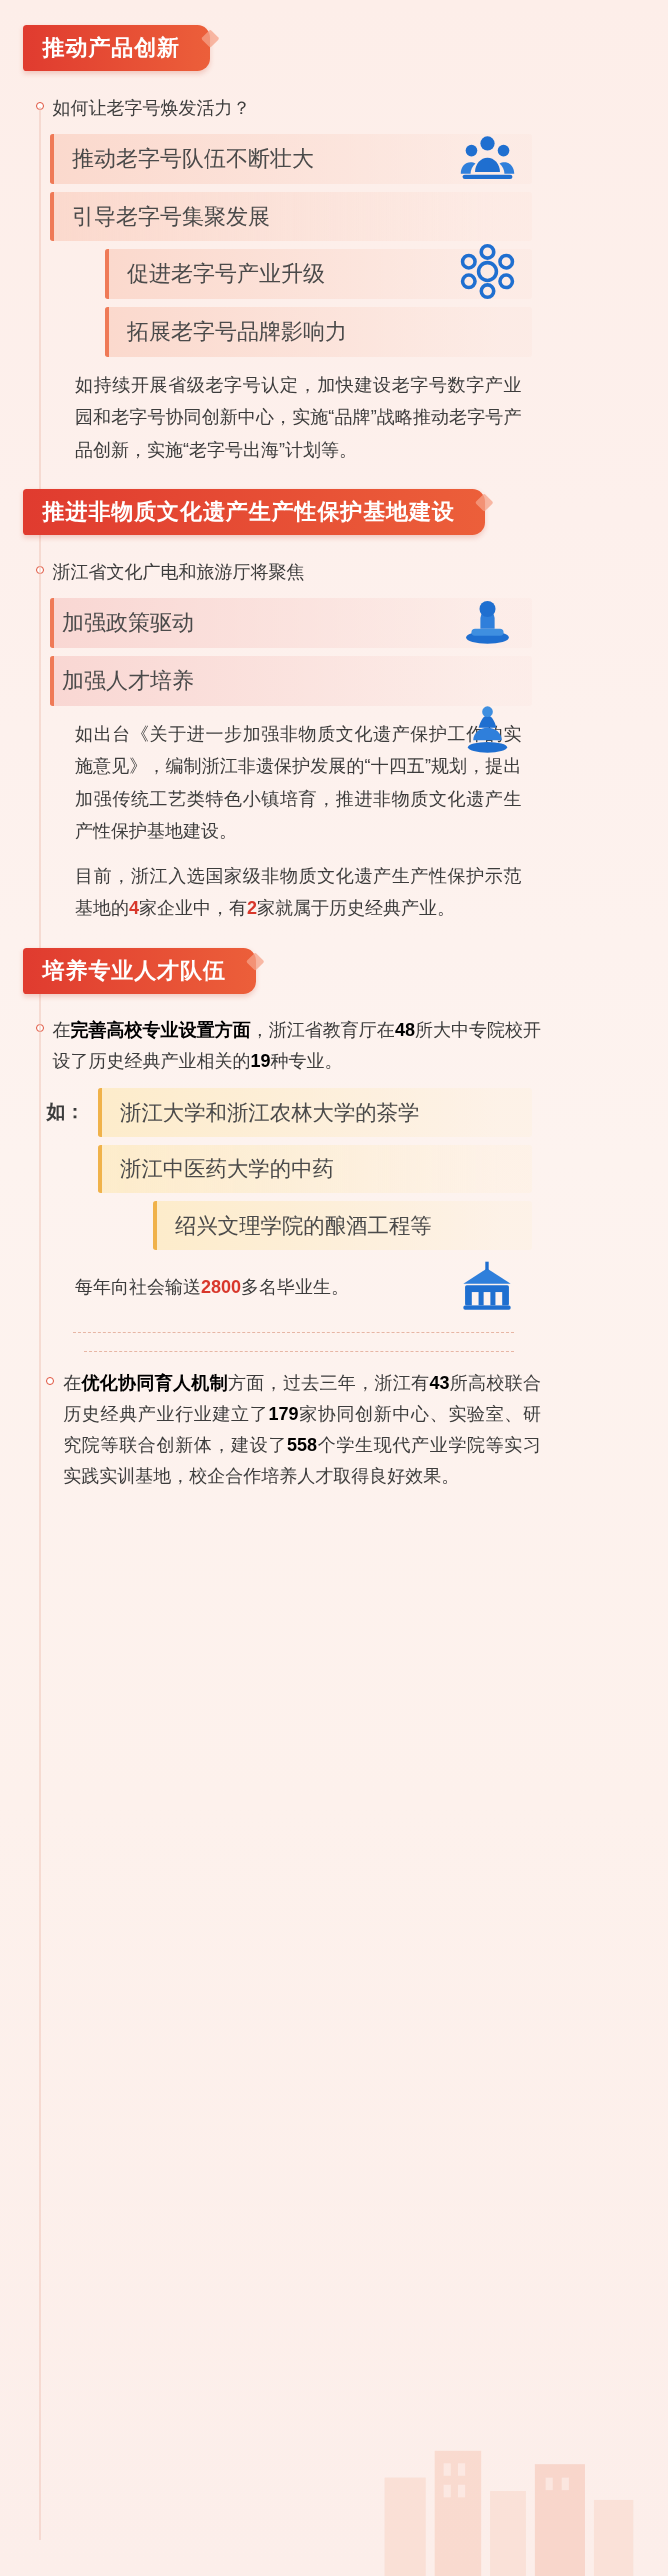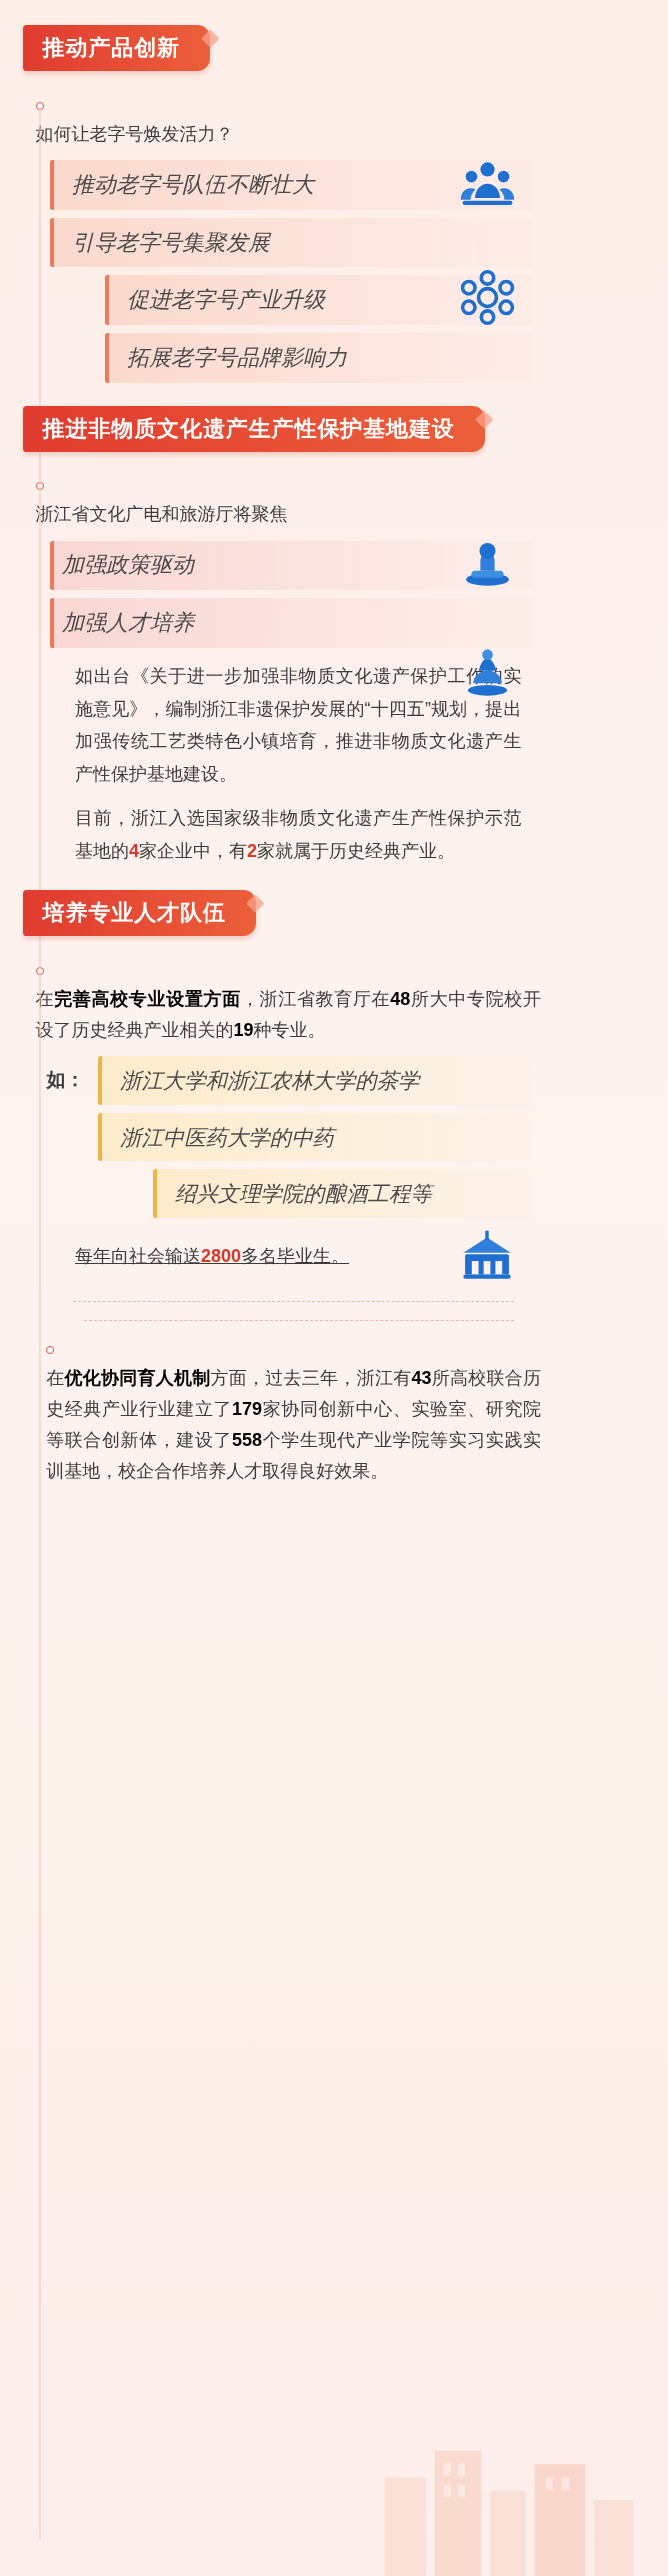--- a/index.html
+++ b/index.html
@@ -57,21 +57,20 @@
     opacity: .75;
   }
   .section-block { margin-bottom: 23px; }
 
   
   .bullet-row {
     display: flex;
     align-items: flex-start;
     gap: 9px;
     margin: 9px 0 10.7px 12.5px;
-    flex-direction: column;
   }
   .bullet-dot {
     flex: 0 0 auto;
     width: 8px; height: 8px;
     border: 1.8px solid #e0503a;
     border-radius: 50%;
     margin-top: 9px;
     background: #fff;
   }
   .bullet-text {
@@ -86,21 +85,20 @@
   .pill {
     position: relative;
     display: block;
     margin: 8px 0;
     padding: 9.8px 23px 9.8px 18px;
     font-size: 22px;
     color: #4a4a4a;
     background: linear-gradient(90deg, #fbd9cd 0%, rgba(251,224,214,0.25) 92%);
     border-left: 4.5px solid #ef7a57;
     border-radius: 2.7px;
-    font-style: italic;
   }
   .pill.indent { margin-left: 55px; }
   .pill.blue {
     background: linear-gradient(90deg, #f9d7d3 0%, rgba(250,222,216,0.2) 92%);
     border-left-color: #ef7a57;
     padding-left: 8px;
   }
   .pill-wrap { position: relative; margin: 3.6px 9px 5.4px 27px; }
 
   
@@ -147,21 +145,21 @@
     font-size: 21.4px;
   }
 
   
   .line-icon-row {
     display: flex;
     align-items: center;
     justify-content: space-between;
     margin: 10.7px 23px 7.1px 52px;
   }
-  .line-icon-row .t { font-size: 18px; color: #3c3c3c; text-decoration: underline; }
+  .line-icon-row .t { font-size: 18px; color: #3c3c3c; }
   .line-icon-row .t b { color: #d8372b; }
 
   
   .skyline {
     position: absolute;
     left: 0; right: 0; bottom: 0;
     height: 161px;
     pointer-events: none;
     opacity: .85;
   }
@@ -203,20 +201,21 @@
         <circle cx="32" cy="54" r="7" fill="none" stroke="#1f6fd0" stroke-width="4"></circle>
         <circle cx="11" cy="21" r="7" fill="none" stroke="#1f6fd0" stroke-width="4"></circle>
         <circle cx="53" cy="21" r="7" fill="none" stroke="#1f6fd0" stroke-width="4"></circle>
         <circle cx="11" cy="43" r="7" fill="none" stroke="#1f6fd0" stroke-width="4"></circle>
         <circle cx="53" cy="43" r="7" fill="none" stroke="#1f6fd0" stroke-width="4"></circle>
       </svg>
 
       <div class="pill indent">拓展老字号品牌影响力</div>
     </div>
 
+    <p class="para">如持续开展省级老字号认定，加快建设老字号数字产业园和老字号协同创新中心，实施“品牌”战略推动老字号产品创新，实施“老字号出海”计划等。</p>
   </div>
 
   <div class="section-block">
     <div class="section-head">推进非物质文化遗产生产性保护基地建设</div>
 
     <div class="bullet-row">
       <span class="bullet-dot"></span>
       <span class="bullet-text">浙江省文化广电和旅游厅将聚焦</span>
     </div>
 

